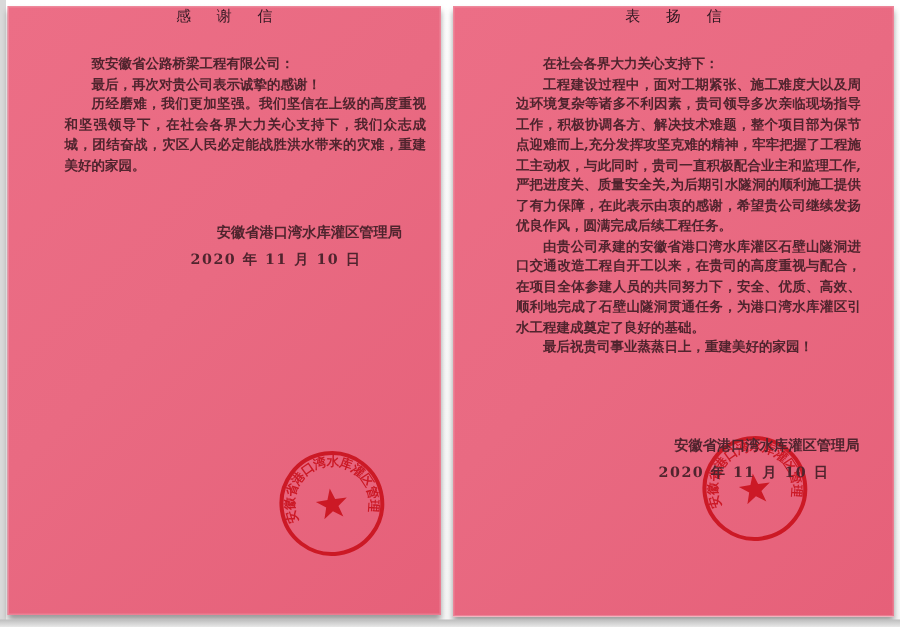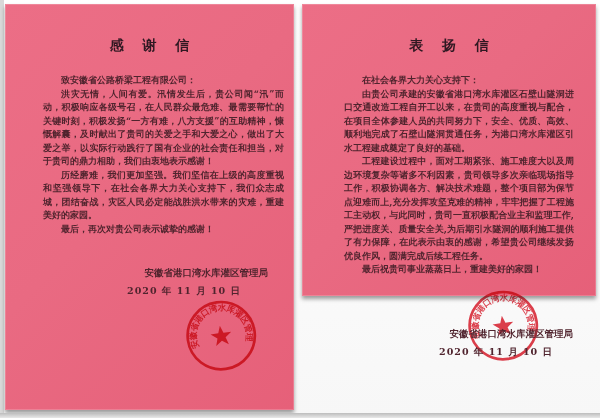--- a/index.html
+++ b/index.html
@@ -30,27 +30,26 @@
   }
   .page {
     position: absolute;
     top: 4px;
     height: 406px;
     background: linear-gradient(135deg, #ec6e86 0%, #e96a82 45%, #e66079 100%);
     box-shadow: 0 3px 4px rgba(0,0,0,0.38), inset 0 0 0 1px rgba(255,255,255,0.18);
     color: #50242e;
   }
   .page-left  { left: 5px;  width: 289px; }
-  .page-right { left: 302px; width: 294px; height: 292px; }
+  .page-right { left: 302px; width: 294px; height: 407px; }
 
   .letter-title {
-    margin-top: 33px;
     text-align: center;
-    font-size: 14px;
-    font-weight: bold;
+    font-size: 10px;
+    font-weight: normal;
     letter-spacing: 7px;
     color: #301822;
     text-indent: 7px; 
   }
   .body-block {
     margin-top: 19px;
     font-size: 9px;
     line-height: 13.5px;
     font-weight: 600;
     text-align: justify;
@@ -86,23 +85,22 @@
 </style>
 </head>
 <body>
 
 <div class="scan">
 
   <div class="page page-left">
     <div class="letter-title">感 谢 信</div>
     <div class="body-block">
       <p class="salutation">致安徽省公路桥梁工程有限公司：</p>
-      <p>洪灾无情，人间有爱。汛情发生后，贵公司闻“汛”而动，积极响应各级号召，在人民群众最危难、最需要帮忙的关键时刻，积极发扬“一方有难，八方支援”的互助精神，慷慨解囊，及时献出了贵司的关爱之手和大爱之心，做出了大爱之举，以实际行动践行了国有企业的社会责任和担当，对于贵司的鼎力相助，我们由衷地表示感谢！</p>
+      <p>最后，再次对贵公司表示诚挚的感谢！</p>
       <p>历经磨难，我们更加坚强。我们坚信在上级的高度重视和坚强领导下，在社会各界大力关心支持下，我们众志成城，团结奋战，灾区人民必定能战胜洪水带来的灾难，重建美好的家园。</p>
-      <p>最后，再次对贵公司表示诚挚的感谢！</p>
     </div>
     <div class="sign-block">
       <p class="signature">安徽省港口湾水库灌区管理局</p>
       <p class="date">2020 年 11 月 10 日</p>
     </div>
     <svg class="stamp" viewBox="0 0 100 100">
       <circle cx="50" cy="52" r="40" fill="none" stroke="#dd2433" stroke-width="3.2"></circle>
       <polygon fill="#dd2433" points="50,40 53.1,48.8 62.4,49 54.9,54.6 57.6,63.5 50,58.2 42.4,63.5 45.1,54.6 37.6,49 46.9,48.8"></polygon>
       <defs>
         <path id="sealArc0" d="M 21.8,62.2 A 30,30 0 1 1 78.2,62.2" fill="none"></path>
@@ -110,22 +108,22 @@
       <text font-size="10" font-weight="bold" fill="#dd2433">
         <textPath href="#sealArc0" startOffset="0" textLength="125">安徽省港口湾水库灌区管理局</textPath>
       </text>
     </svg>
   </div>
 
   <div class="page page-right">
     <div class="letter-title">表 扬 信</div>
     <div class="body-block">
       <p class="salutation">在社会各界大力关心支持下：</p>
+      <p>工程建设过程中，面对工期紧张、施工难度大以及周边环境复杂等诸多不利因素，贵司领导多次亲临现场指导工作，积极协调各方、解决技术难题，整个项目部为保节点迎难而上,充分发挥攻坚克难的精神，牢牢把握了工程施工主动权，与此同时，贵司一直积极配合业主和监理工作,严把进度关、质量安全关,为后期引水隧洞的顺利施工提供了有力保障，在此表示由衷的感谢，希望贵公司继续发扬优良作风，圆满完成后续工程任务。</p>
       <p>由贵公司承建的安徽省港口湾水库灌区石壁山隧洞进口交通改造工程自开工以来，在贵司的高度重视与配合，在项目全体参建人员的共同努力下，安全、优质、高效、顺利地完成了石壁山隧洞贯通任务，为港口湾水库灌区引水工程建成奠定了良好的基础。</p>
-      <p>工程建设过程中，面对工期紧张、施工难度大以及周边环境复杂等诸多不利因素，贵司领导多次亲临现场指导工作，积极协调各方、解决技术难题，整个项目部为保节点迎难而上,充分发挥攻坚克难的精神，牢牢把握了工程施工主动权，与此同时，贵司一直积极配合业主和监理工作,严把进度关、质量安全关,为后期引水隧洞的顺利施工提供了有力保障，在此表示由衷的感谢，希望贵公司继续发扬优良作风，圆满完成后续工程任务。</p>
       <p>最后祝贵司事业蒸蒸日上，重建美好的家园！</p>
     </div>
     <div class="sign-block">
       <p class="signature">安徽省港口湾水库灌区管理局</p>
       <p class="date">2020 年 11 月 10 日</p>
     </div>
     <svg class="stamp" viewBox="0 0 100 100">
       <circle cx="50" cy="52" r="40" fill="none" stroke="#dd2433" stroke-width="3.2"></circle>
       <polygon fill="#dd2433" points="50,40 53.1,48.8 62.4,49 54.9,54.6 57.6,63.5 50,58.2 42.4,63.5 45.1,54.6 37.6,49 46.9,48.8"></polygon>
       <defs>

